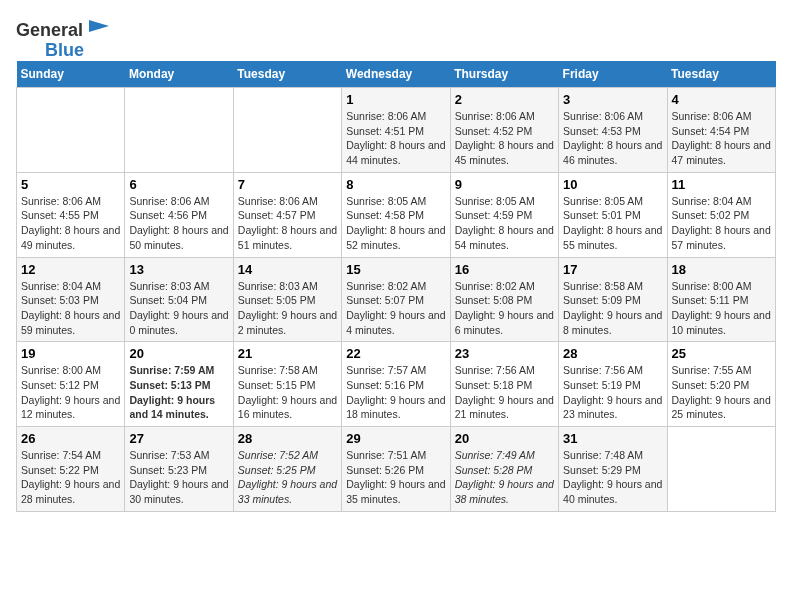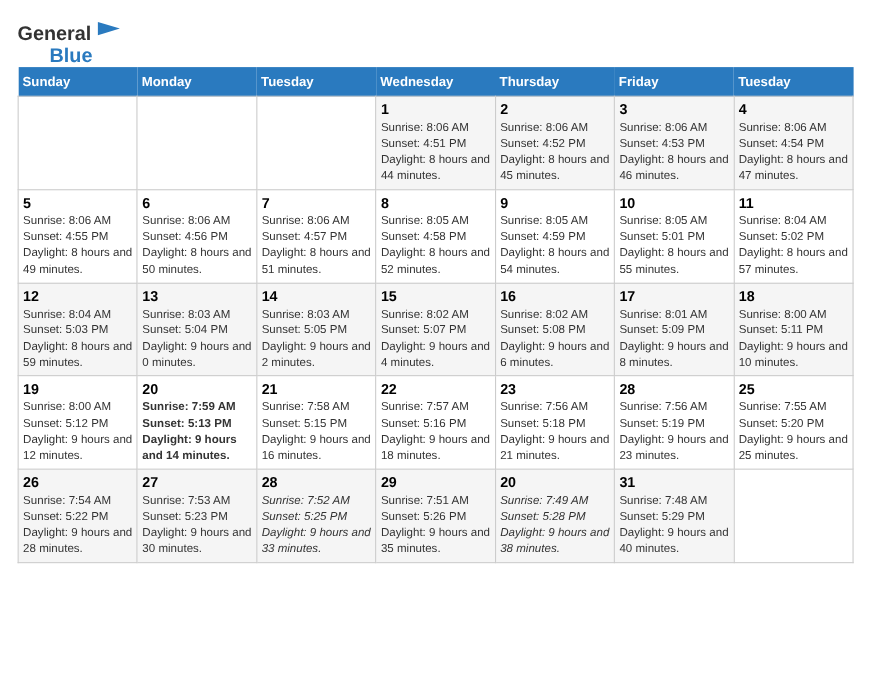--- a/index.html
+++ b/index.html
@@ -209,21 +209,21 @@
 Daylight: 9 hours and 4 minutes.</div>
         </td>
         <td>
           <span class="day-number">16</span>
           <div class="day-info" style="white-space: pre-line;">Sunrise: 8:02 AM
 Sunset: 5:08 PM
 Daylight: 9 hours and 6 minutes.</div>
         </td>
         <td>
           <span class="day-number">17</span>
-          <div class="day-info" style="white-space: pre-line;">Sunrise: 8:01 AM
+          <div class="day-info" style="white-space: pre-line;">Sunrise: 8:58 AM
 Sunset: 5:09 PM
 Daylight: 9 hours and 8 minutes.</div>
         </td>
         <td>
           <span class="day-number">18</span>
           <div class="day-info" style="white-space: pre-line;">Sunrise: 8:00 AM
 Sunset: 5:11 PM
 Daylight: 9 hours and 10 minutes.</div>
         </td>
       </tr>

